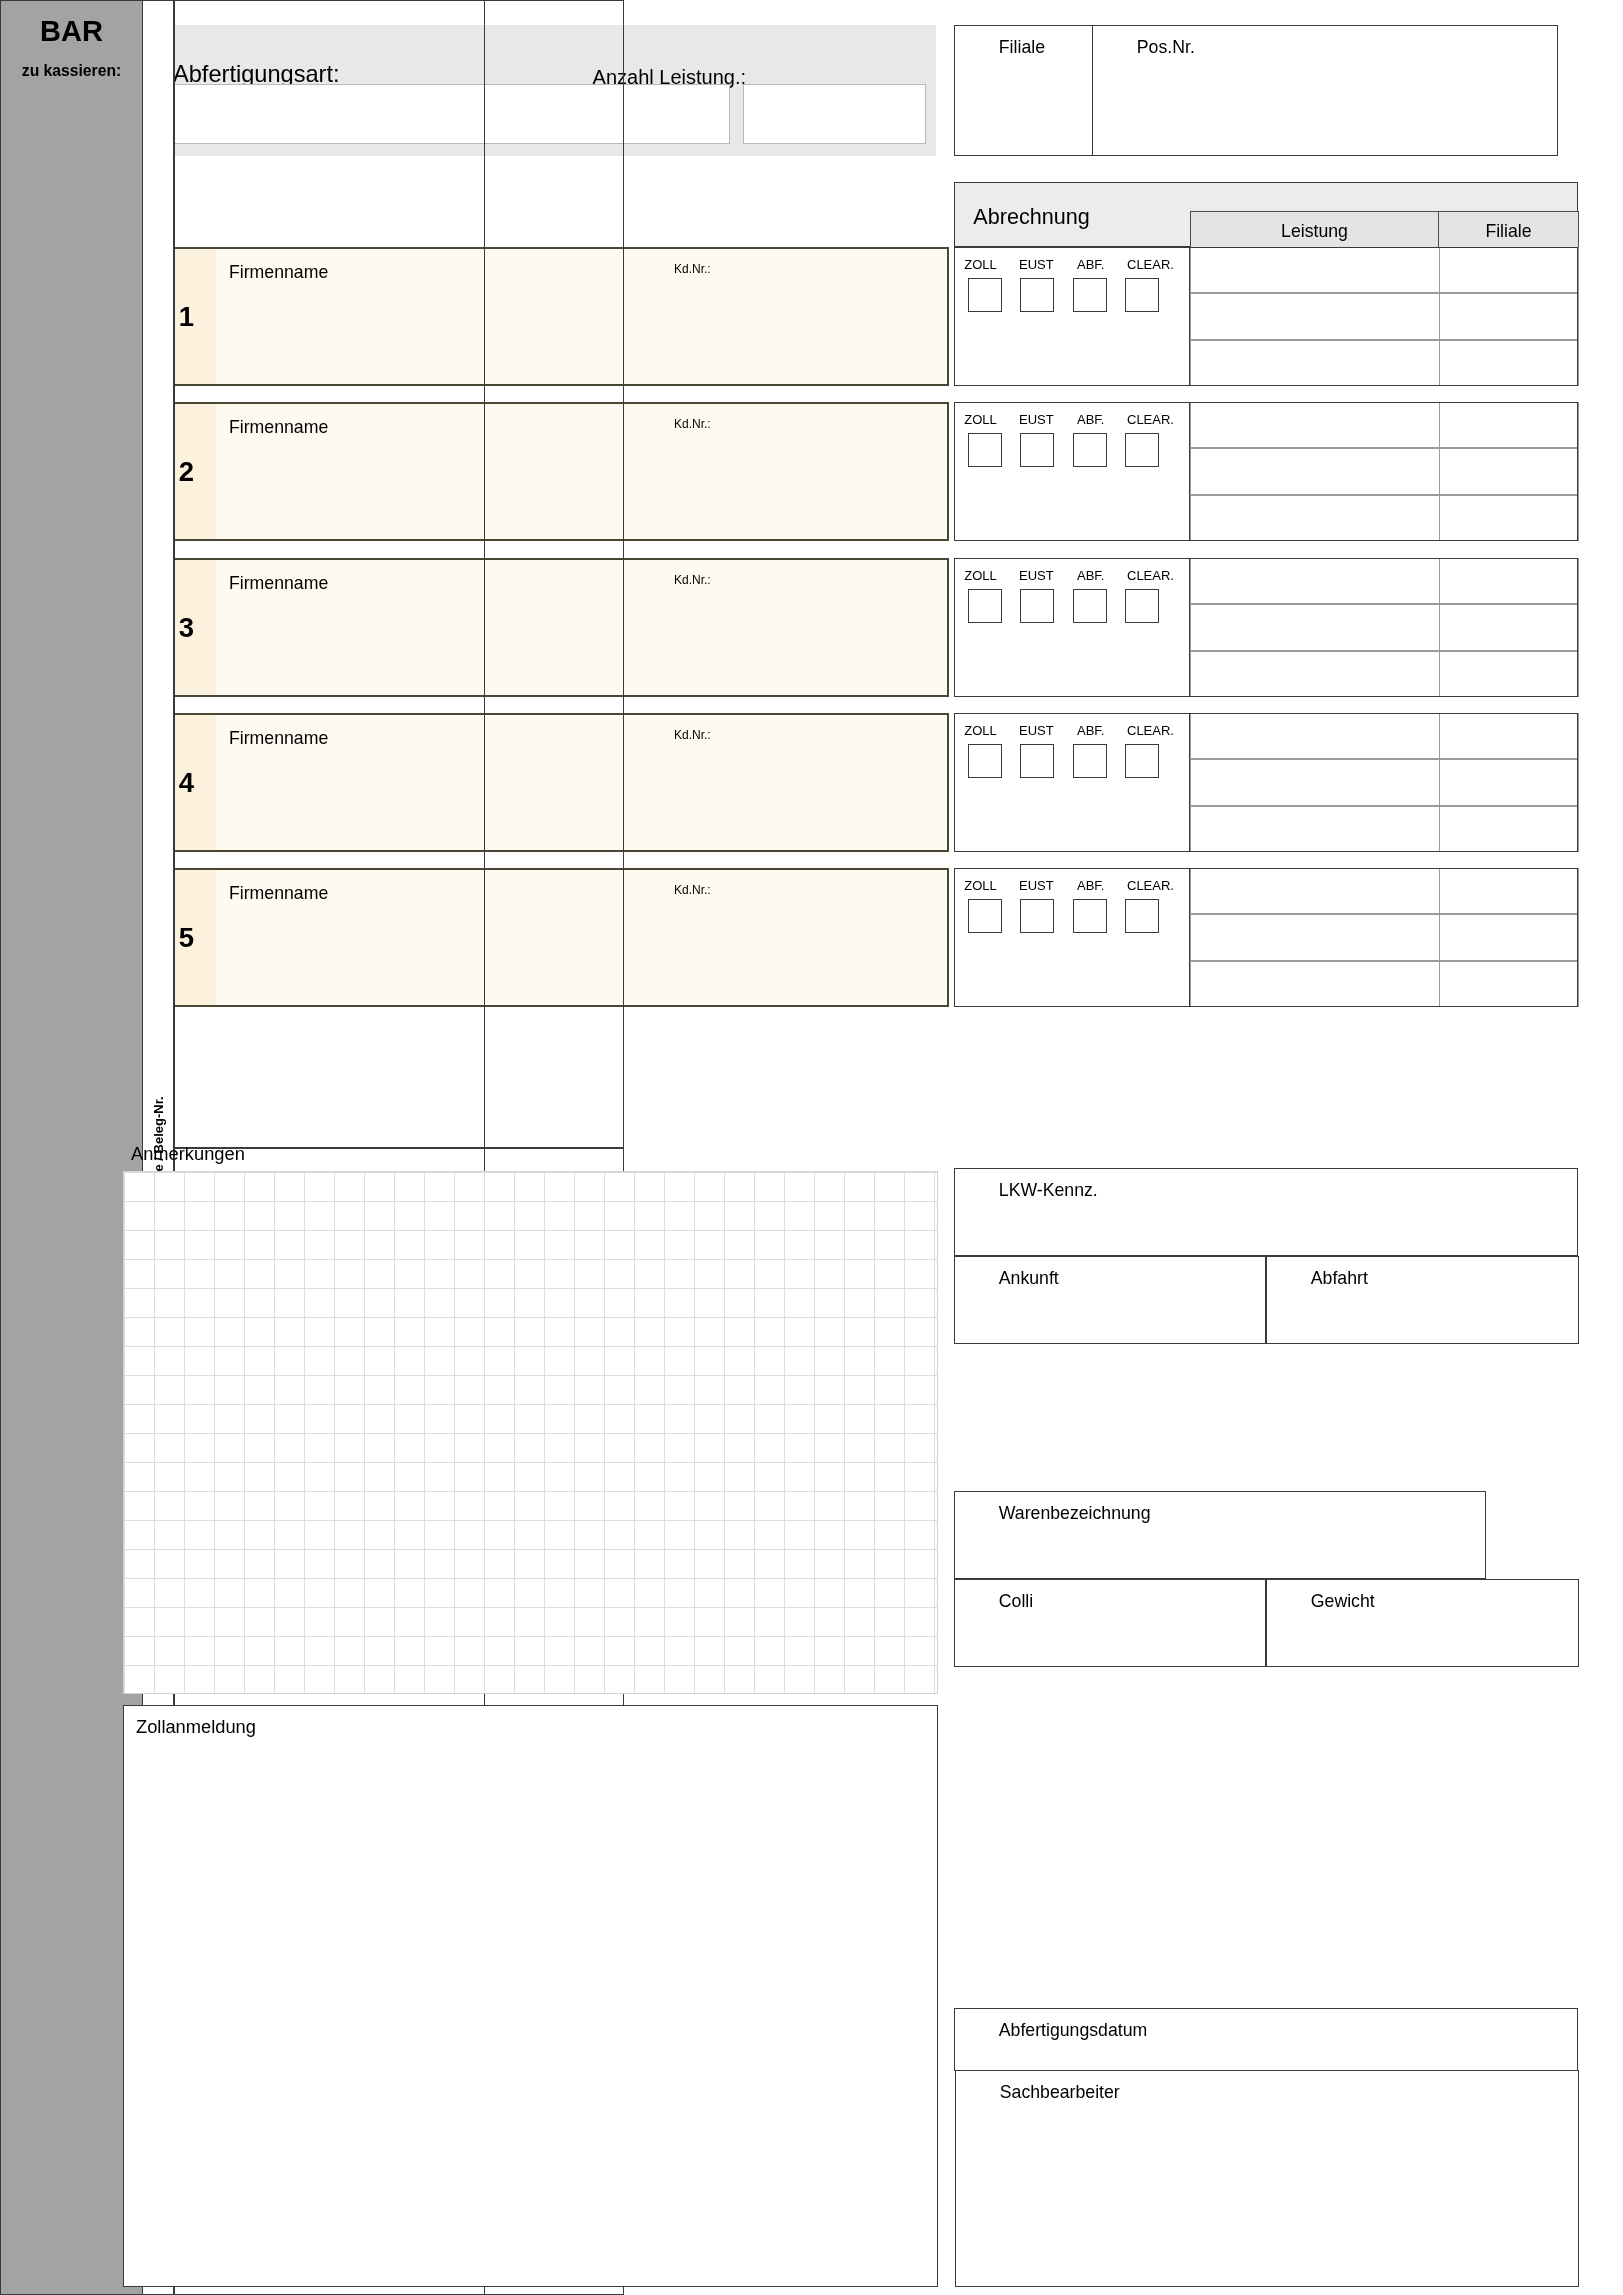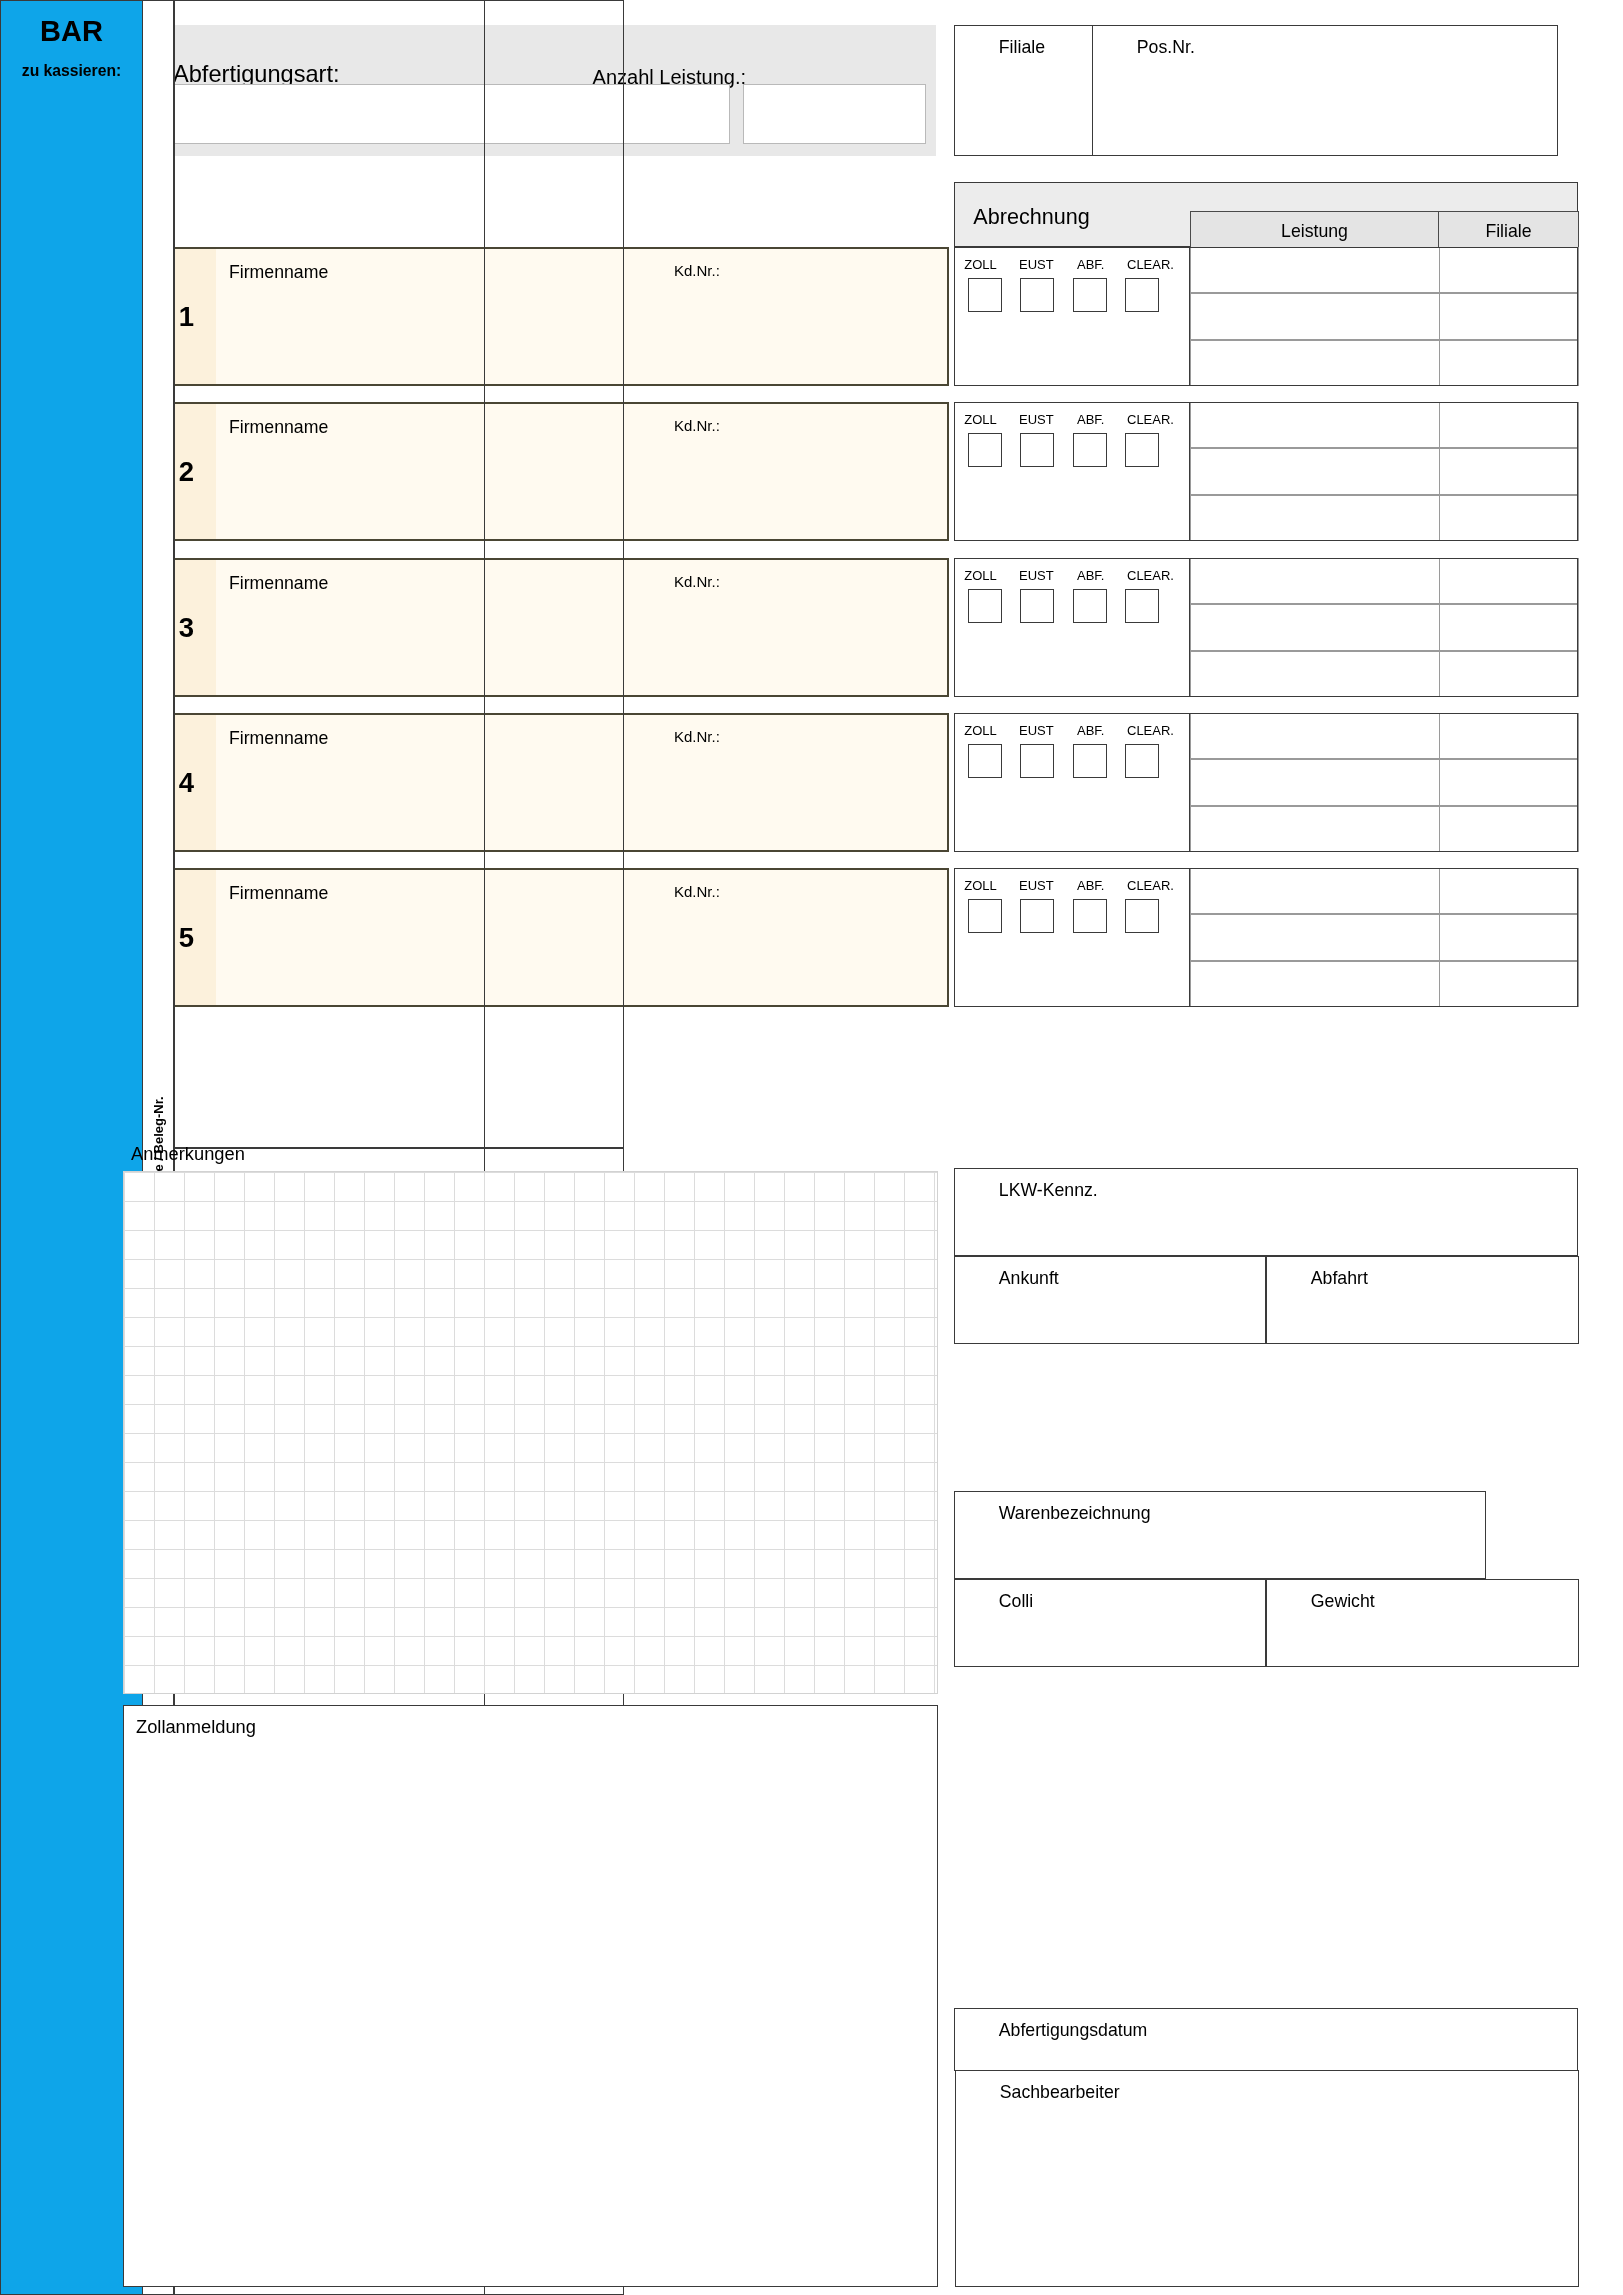--- a/index.html
+++ b/index.html
@@ -183,21 +183,21 @@
     transform: translate(-50%, -50%);
     font-size: 27.5px;
     font-weight: bold;
   }
   .party .body {
     position: absolute;
     left: 93px; top: 0; right: 0; bottom: 0;
     background: #fffaf0;
   }
   .party .fname { position: absolute; left: 13px; top: 13px; font-size: 17.7px; }
-  .party .kdnr { position: absolute; left: 458px; top: 13px; font-size: 15px; }
+  .party .kdnr { position: absolute; left: 458px; top: 13px; font-size: 12px; }
 
   
   .abr {
     position: absolute;
     left: 954px;
     width: 624px;
     height: 139px;
     box-sizing: border-box;
   }
   .abr .leftcol {
@@ -252,21 +252,21 @@
     pointer-events: none;
   }
 
   
   #bar-block { left: 954px; top: 1004px; width: 624px; height: 118px; }
   #bar-left {
     position: absolute;
     left: 0; top: 0; width: 143px; height: 100%;
     border: 1.3px solid #3a3a3a;
     box-sizing: border-box;
-    background: #0ea5e9;
+    background: #a3a3a3;
   }
   #bar-left .bar { position: absolute; left: 50%; transform: translateX(-50%); top: 14.4px; font-size: 29px; font-weight: bold; }
   #bar-left .zuk { position: absolute; left: 50%; transform: translateX(-50%); top: 61px; font-size: 15.7px; font-weight: bold; white-space: nowrap; }
   #bar-name {
     position: absolute;
     left: 143px; top: 0; width: 31px; height: 100%;
     border: 1.3px solid #3a3a3a;
     border-left: none;
     box-sizing: border-box;
     background: #fff;

